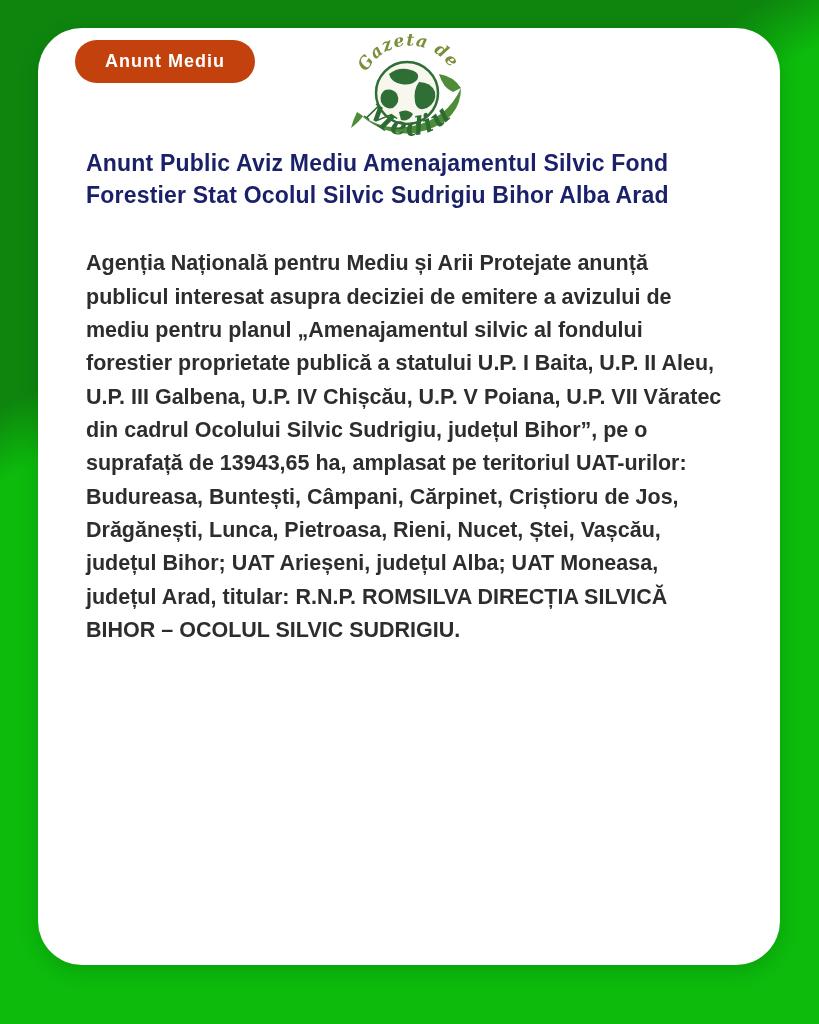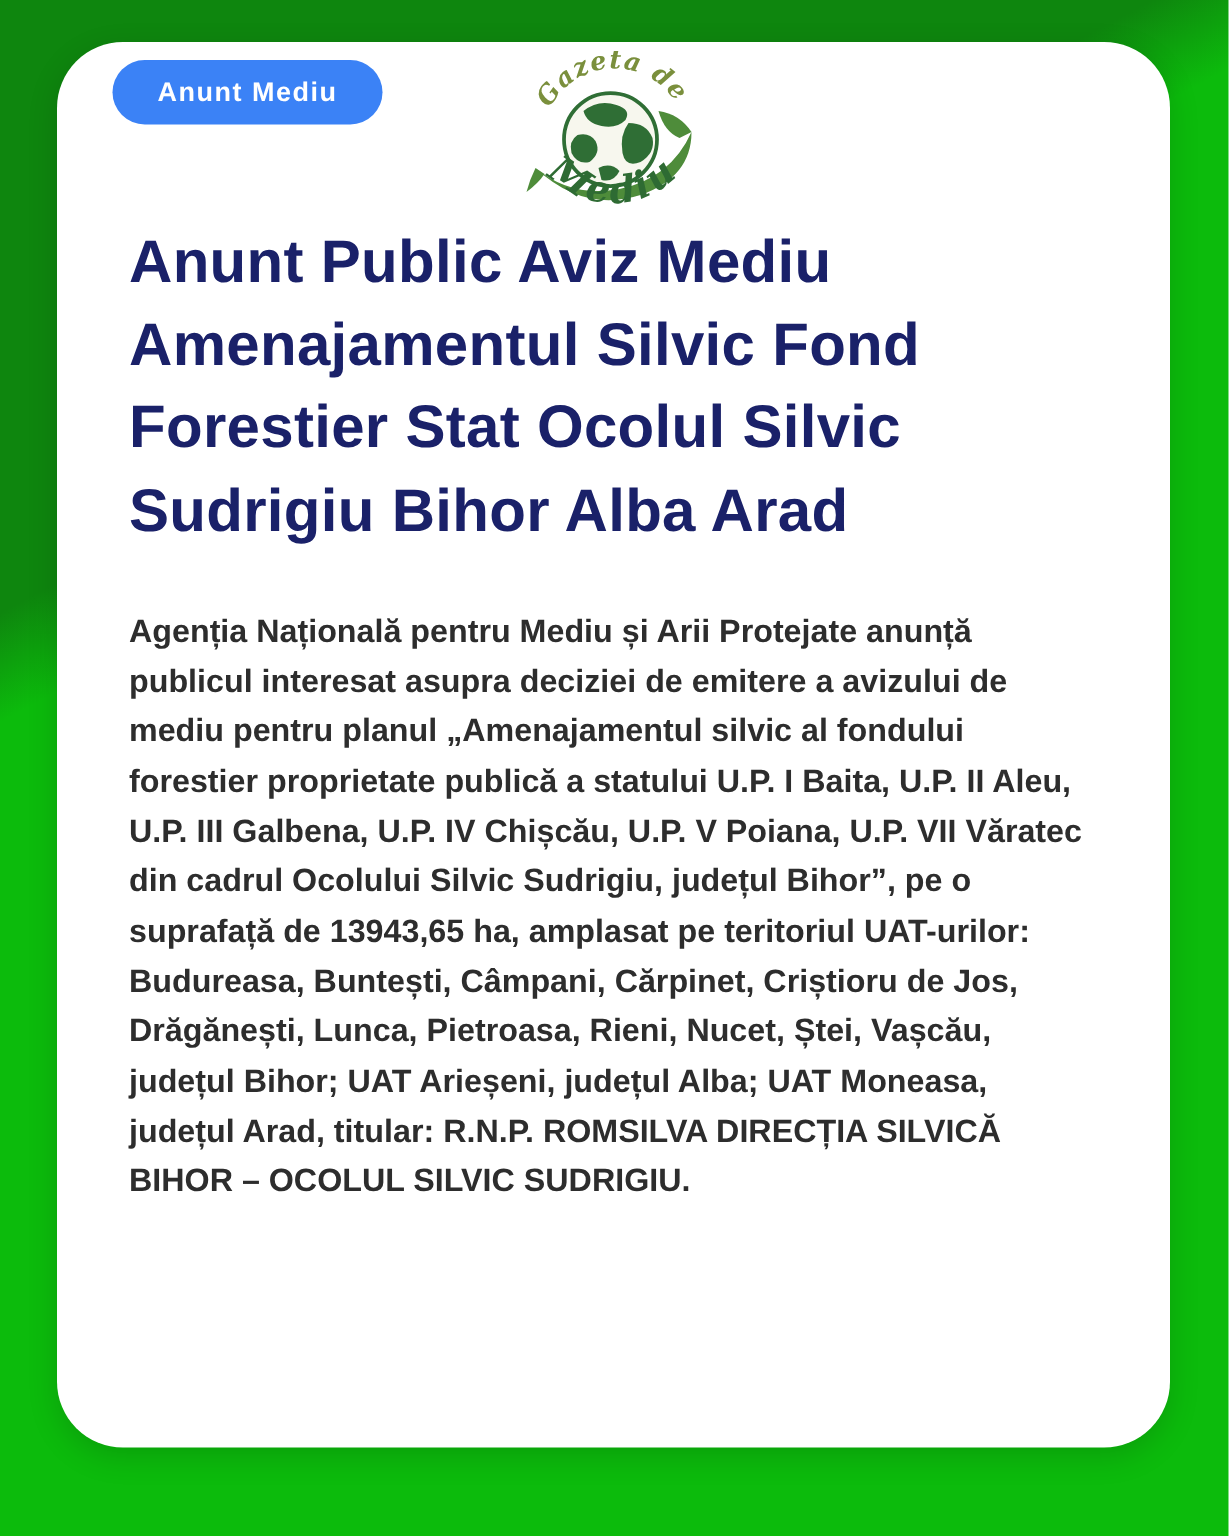--- a/index.html
+++ b/index.html
@@ -25,21 +25,21 @@
     padding: 0 48px;
   }
   .card-header {
     position: relative;
     height: 112px;
   }
   .badge {
     position: absolute;
     left: -11px;
     top: 12px;
-    background: #3b82f6;
+    background: #c2410c;
     color: #ffffff;
     border: none;
     border-radius: 26px;
     padding: 11px 30px;
     font-family: "Liberation Sans", sans-serif;
     font-size: 18px;
     font-weight: 700;
     letter-spacing: 1px;
     cursor: pointer;
   }
@@ -47,21 +47,21 @@
     position: absolute;
     left: 50%;
     transform: translateX(-50%);
     top: 2px;
     width: 124px;
     height: 108px;
   }
   h1.title {
     margin: 8px 0 0 0;
     color: #1a2169;
-    font-size: 40px;
+    font-size: 23px;
     line-height: 1.38;
     font-weight: 800;
     letter-spacing: 0.2px;
   }
   p.body-text {
     margin: 36px 0 0 0;
     color: #2d2d2d;
     font-size: 21.5px;
     line-height: 1.55;
     font-weight: 700;

